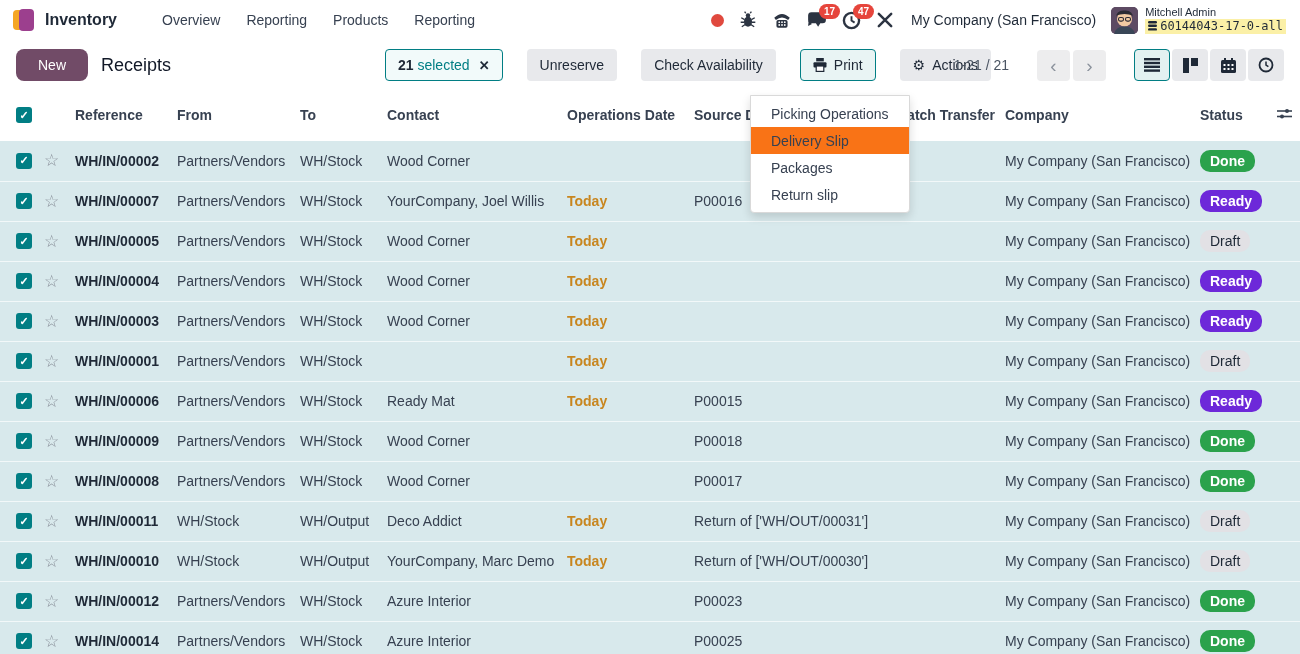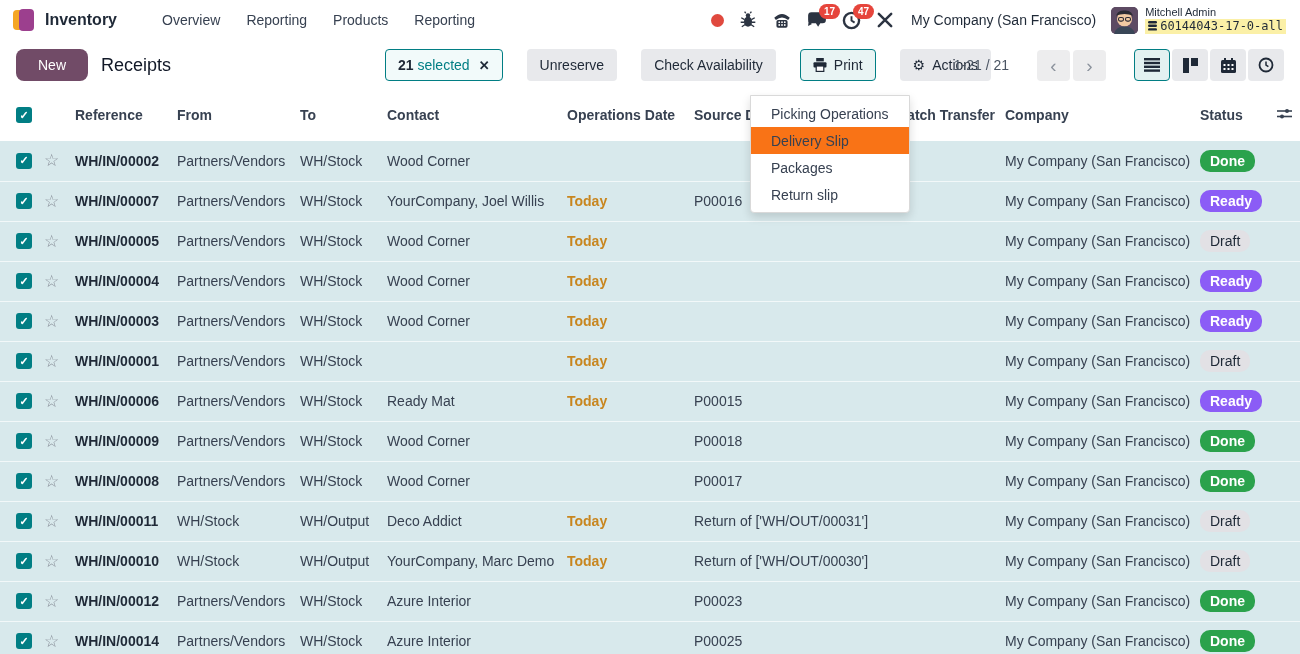--- a/index.html
+++ b/index.html
@@ -77,21 +77,21 @@
   tbody tr { background:#d8e9ec; border-bottom:1px solid #f2f8f9; cursor:pointer; }
   .c-check { padding-left:16px; }
   .cbx { width:16px; height:16px; border-radius:3px; background:#017e84; color:#fff;
     font-size:11px; font-weight:700; display:flex; align-items:center; justify-content:center; cursor:pointer; }
   .star { font-size:17px; color:#8b929c; cursor:pointer; }
   .c-ref { font-weight:700; color:#1f2937; }
   .today { color:#c8861f; font-weight:700; }
   .pill { display:inline-block; font-size:14px; font-weight:700; padding:3px 10px;
     border-radius:10px; }
   .st-done  { background:#2ba24c; color:#fff; }
-  .st-ready { background:#8b5cf6; color:#fff; }
+  .st-ready { background:#6d28d9; color:#fff; }
   .st-draft { background:#e2e1e5; color:#1f2937; font-weight:400; }
   .th-gear { text-align:right; padding-right:8px; }
 </style>
 </head>
 <body>
 
 <div class="topbar">
   <div class="topbar-left">
     <div class="app-icon">
       <div class="cube-back"></div>

